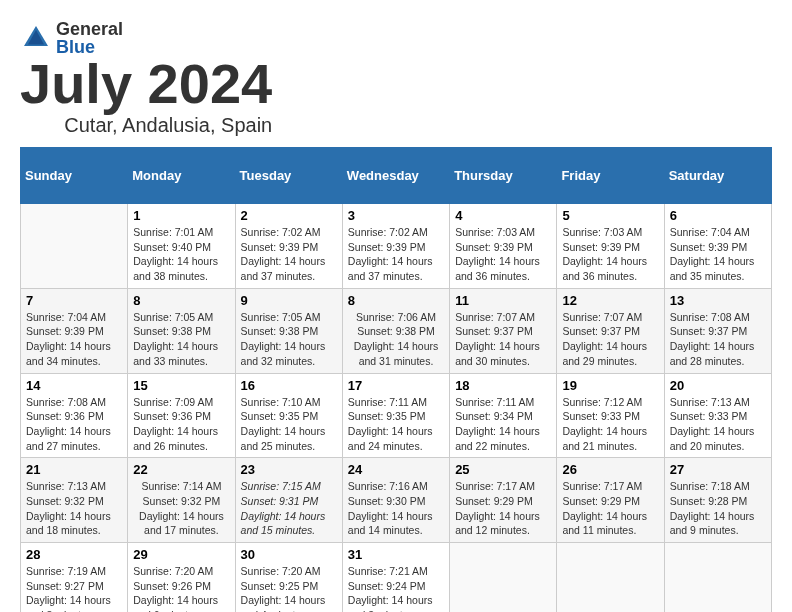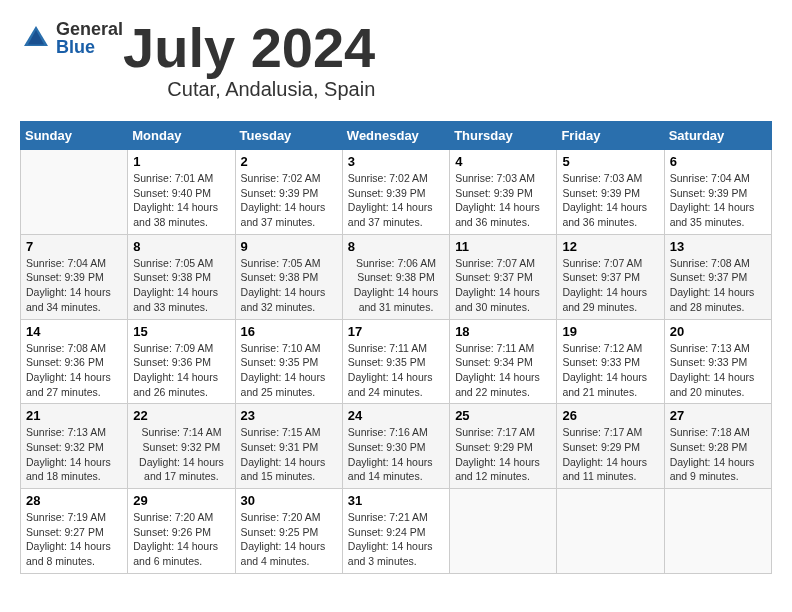--- a/index.html
+++ b/index.html
@@ -5,22 +5,24 @@
     * { margin: 0; padding: 0; box-sizing: border-box; }
     body {
       font-family: Arial, sans-serif;
       background: #fff;
       width: 792px;
       min-height: 612px;
       padding: 20px;
     }
     .header {
       display: flex;
+      justify-content: space-between;
       align-items: flex-start;
-      margin-bottom: 20px;
+      margin-bottom: 10px;
+      flex-direction: column;
     }
     .logo {
       display: flex;
       align-items: center;
       gap: 4px;
     }
     .logo-text {
       display: flex;
       flex-direction: column;
       font-size: 18px;
@@ -50,21 +52,21 @@
     table {
       width: 100%;
       border-collapse: collapse;
       font-size: 11px;
     }
     thead tr {
       background-color: #2a6fad;
       color: white;
     }
     thead th {
-      padding: 6px 4px;
+      padding: 20px 4px;
       text-align: left;
       font-weight: bold;
       font-size: 13px;
       border: 1px solid #2a6fad;
     }
     tbody tr {
       vertical-align: top;
     }
     tbody td {
       border: 1px solid #ccc;
@@ -283,21 +285,21 @@
         </td>
         <td>
           <span class="day-number">22</span>
           <div class="day-info" style="white-space: pre-line; text-align: center;">Sunrise: 7:14 AM
 Sunset: 9:32 PM
 Daylight: 14 hours
 and 17 minutes.</div>
         </td>
         <td>
           <span class="day-number">23</span>
-          <div class="day-info" style="white-space: pre-line;">Sunrise: 7:15 AM
+          <div class="day-info" style="white-space: pre-line; font-style: italic;">Sunrise: 7:15 AM
 Sunset: 9:31 PM
 Daylight: 14 hours
 and 15 minutes.</div>
         </td>
         <td>
           <span class="day-number">24</span>
           <div class="day-info" style="white-space: pre-line;">Sunrise: 7:16 AM
 Sunset: 9:30 PM
 Daylight: 14 hours
 and 14 minutes.</div>

